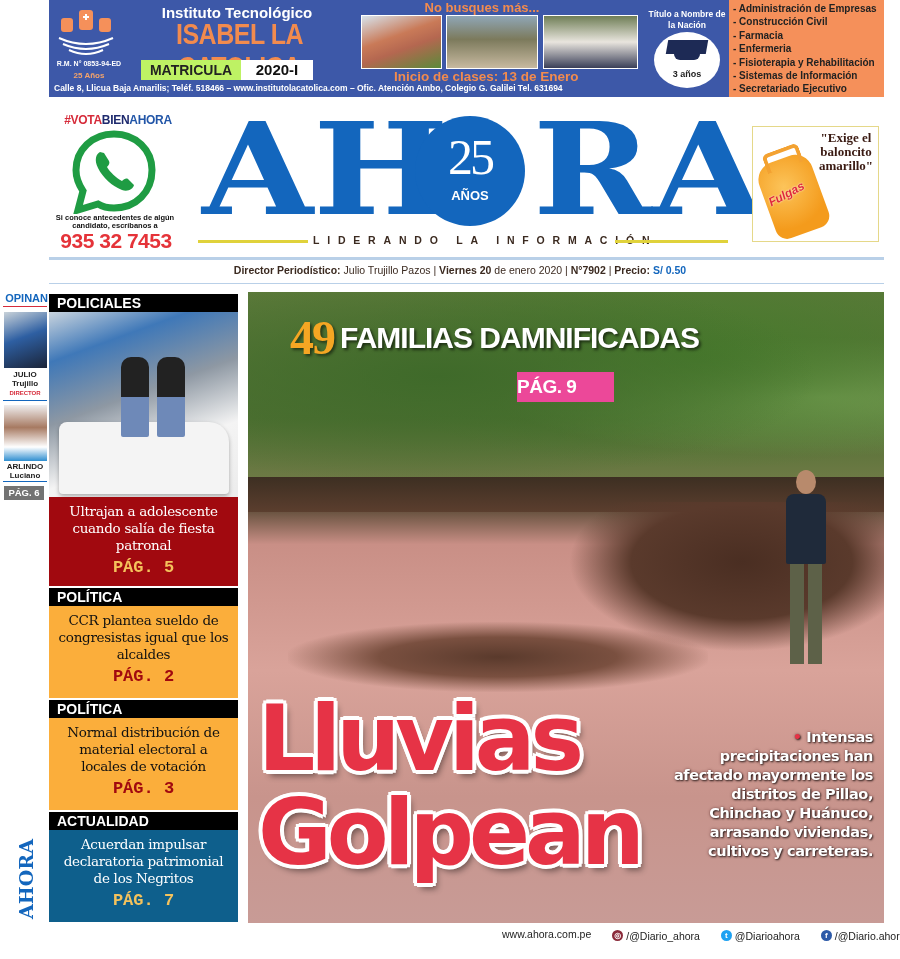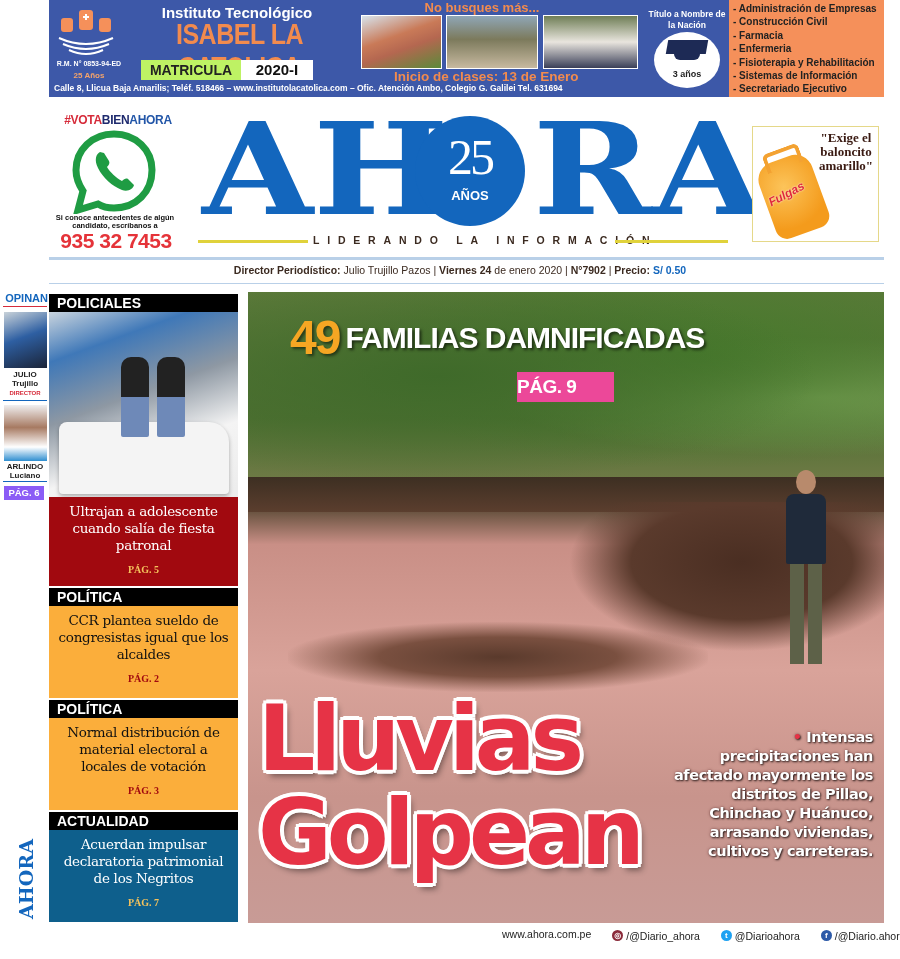--- a/index.html
+++ b/index.html
@@ -54,28 +54,28 @@
 #rule2{left:49px;top:283px;width:835px;height:1px;background:#b9d0e8}
 
 #opinan{left:2px;top:292px;width:46px;font-size:11px;color:#1366bd;font-weight:bold;text-align:right}
 .oline{height:1px;background:#d62b3a}
 .opho{left:4px;width:43px;height:56px}
 #p1{top:312px;background:linear-gradient(160deg,#c9d2d9 0,#2e5fa2 45%,#1b2438 100%)}
 #p2{top:405px;background:linear-gradient(180deg,#f0eff0 0,#a77a62 40%,#fff 75%,#2e8ed0 100%)}
 .oname{left:2px;width:46px;font-size:8px;font-weight:bold;color:#222;text-align:center;line-height:9px}
 .orole{left:2px;width:46px;font-size:6px;color:#d62b3a;text-align:center;font-weight:bold}
 .osep{left:3px;width:44px;height:1px;background:#1366bd}
-#pag6{left:4px;top:486px;width:40px;height:14px;background:#8b5cf6;color:#fff;font-size:9.5px;font-weight:bold;text-align:center;line-height:14px}
+#pag6{left:4px;top:486px;width:40px;height:14px;background:#737373;color:#fff;font-size:9.5px;font-weight:bold;text-align:center;line-height:14px}
 #ahora-v{left:2px;top:840px;width:40px;height:80px}
 #ahora-v span{position:absolute;left:-16px;top:28px;transform:rotate(-90deg);font-family:"DejaVu Serif",serif;font-weight:bold;color:#1366bd;font-size:19px;white-space:nowrap}
 
 .sec{left:49px;width:189px;height:18px;background:#000;color:#fff;font-weight:bold;font-size:14px;padding-left:8px;line-height:18px}
 .box{left:49px;width:189px;text-align:center;font-family:"DejaVu Serif","Liberation Serif",serif}
 .box .h{font-size:13.5px;line-height:17px;padding:6px 6px 0;letter-spacing:-0.3px}
-.box .p{font-family:Liberation Serif, serif;font-weight:bold;font-size:10px;margin-top:10px}
+.box .p{font-family:Liberation Mono, monospace;font-weight:bold;font-size:17px;margin-top:4px}
 #pol-photo{left:49px;top:312px;width:189px;height:185px;background:linear-gradient(160deg,#c9d4de 0,#3f78b8 20%,#8e98a3 45%,#f4f4f4 70%,#ececec 100%)}
 #pol-photo .car{position:absolute;left:10px;top:110px;width:170px;height:72px;background:#f4f4f4;border-radius:8px 20px 4px 4px;box-shadow:0 2px 4px rgba(0,0,0,.3)}
 #pol-photo .fig{position:absolute;width:28px;height:80px;top:45px;background:linear-gradient(180deg,#222 0,#222 50%,#6e89b8 50%,#6e89b8 100%);border-radius:10px 10px 2px 2px}
 #box1{top:497px;height:89px;background:#a1090f;color:#fff}
 #box1 .p{color:#f4c25c}
 #box2{top:606px;height:92px;background:#fbae3b;color:#111}
 #box2 .p,#box3 .p{color:#a1090f}
 #box3{top:718px;height:92px;background:#fbae3b;color:#111}
 #box4{top:830px;height:92px;background:#0e5f8c;color:#fff}
 #box4 .p{color:#f4c25c}
@@ -83,21 +83,21 @@
 #main{left:248px;top:292px;width:636px;height:631px;overflow:hidden;background:linear-gradient(180deg,#5c7a3a 0,#4f7032 20%,#6f7a46 30%,#5b4a36 34%,#c98f86 40%,#d9a39a 60%,#c8948c 80%,#c89b96 100%)}
 #main .trees{position:absolute;left:0;top:0;width:636px;height:210px;background:radial-gradient(ellipse at 30% 40%,#3f6a2a 0,transparent 60%),radial-gradient(ellipse at 70% 30%,#477a2c 0,transparent 55%),radial-gradient(ellipse at 90% 50%,#7ea35a 0,transparent 40%)}
 #main .bank{position:absolute;left:0;top:185px;width:636px;height:35px;background:linear-gradient(180deg,#3d2f22,#5b3e2e)}
 #main .debris{position:absolute;left:320px;top:210px;width:316px;height:150px;background:radial-gradient(ellipse at 55% 40%,#4a2e22 0,#5a3a2c 45%,transparent 70%)}
 #main .debris2{position:absolute;left:40px;top:330px;width:420px;height:70px;background:radial-gradient(ellipse at 50% 50%,#5a3a2c 0,#7a5040 40%,transparent 72%)}
 #main .man{position:absolute;left:528px;top:178px;width:60px;height:200px}
 #main .man .head{position:absolute;left:20px;top:0;width:20px;height:24px;background:#b88a6c;border-radius:50%}
 #main .man .vest{position:absolute;left:10px;top:24px;width:40px;height:70px;background:#1f2a3a;border-radius:8px 8px 2px 2px}
 #main .man .legs{position:absolute;left:14px;top:94px;width:32px;height:100px;background:linear-gradient(90deg,#5d6148 0,#5d6148 45%,transparent 45%,transparent 55%,#5d6148 55%)}
 #kick{left:290px;top:310px;width:580px;white-space:nowrap}
-#kick .n{font-size:48px;font-weight:bold;color:#f5a623;text-shadow:2px 2px 3px rgba(0,0,0,.5);letter-spacing:-2px;vertical-align:middle;font-family:Liberation Sans, sans-serif}
+#kick .n{font-size:48px;font-weight:bold;color:#f5a623;text-shadow:2px 2px 3px rgba(0,0,0,.5);letter-spacing:-2px;vertical-align:middle;font-family:Liberation Serif, serif}
 #kick .t{font-size:30px;font-weight:bold;color:#fff;text-shadow:2px 2px 3px rgba(0,0,0,.6);letter-spacing:-1px;vertical-align:middle;margin-left:6px;font-family:"Liberation Sans",sans-serif}
 #pag9{left:517px;top:372px;width:97px;height:30px;background:#ec4899;color:#fff;font-weight:bold;font-size:19px;text-align:left;line-height:30px;letter-spacing:-0.5px}
 #headline{left:258px;top:692px;width:420px;font-family:"DejaVu Sans",sans-serif;font-weight:bold;color:#e63346;font-size:90px;line-height:94px;letter-spacing:-5px;-webkit-text-stroke:0;text-shadow:-3px -3px 0 #fff,3px -3px 0 #fff,-3px 3px 0 #fff,3px 3px 0 #fff,0 4px 0 #fff,4px 0 0 #fff,-4px 0 0 #fff,0 -4px 0 #fff,4px 6px 6px rgba(0,0,0,.45)}
 #deck{left:673px;top:728px;width:200px;font-family:"DejaVu Sans",sans-serif;font-weight:bold;color:#fff;font-size:14.5px;line-height:19px;text-align:right;text-shadow:1px 1px 2px rgba(0,0,0,.75),0 0 3px rgba(80,30,30,.6);letter-spacing:-0.4px}
 #deck .dot{color:#e63346}
 
 #footer{left:480px;top:928px;width:420px;font-size:10.5px;color:#222;white-space:nowrap}
 #footer .it{display:inline-flex;align-items:center;margin-left:18px}
 #footer .it:first-child{margin-left:22px}
 .ic{display:inline-block;width:11px;height:11px;border-radius:50%;margin-right:3px;color:#fff;font-size:8px;text-align:center;line-height:11px;font-weight:bold}
@@ -174,21 +174,21 @@
 <div id="fulgas" class="abs">
   <div class="q">"Exige el baloncito amarillo"</div>
   <div class="tank"></div>
   <div class="fl">Fulgas</div>
 </div>
 
 <div id="rule" class="abs"></div>
 <div id="meta" class="abs">
   <b>Director Periodístico:</b>
   <span>Julio Trujillo Pazos</span> |
-  <b>Viernes 24</b>
+  <b>Viernes 20</b>
   <span>de enero 2020</span> |
   <b>N°7902</b> |
   <b>Precio:</b>
   <b class="blue">S/ 0.50</b>
 </div>
 <div id="rule2" class="abs"></div>
 
 <div id="opinan" class="abs">OPINAN</div>
 <div class="abs oline" style="left:3px;top:306px;width:44px"></div>
 <div id="p1" class="abs opho"></div>

